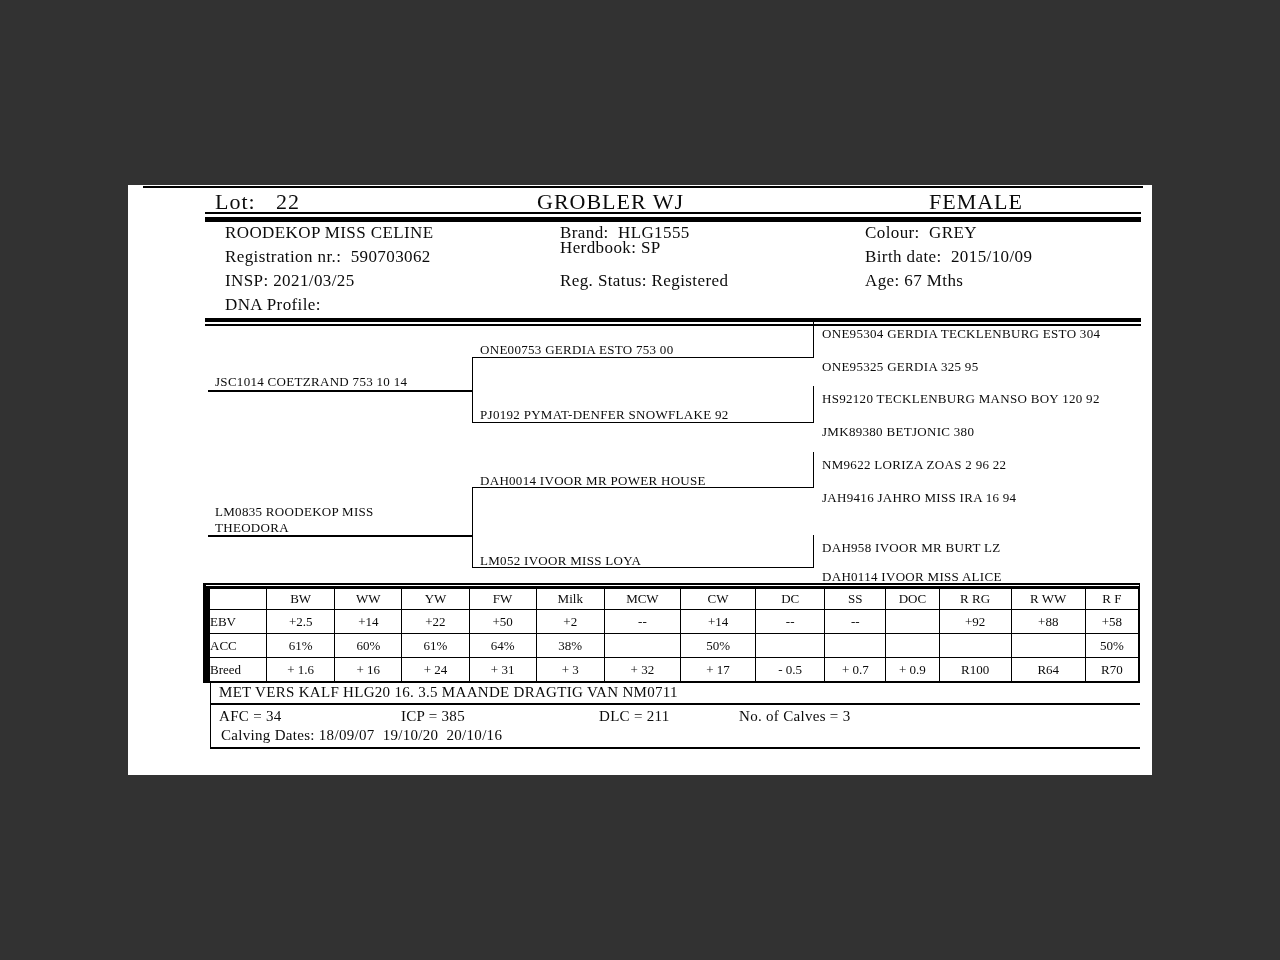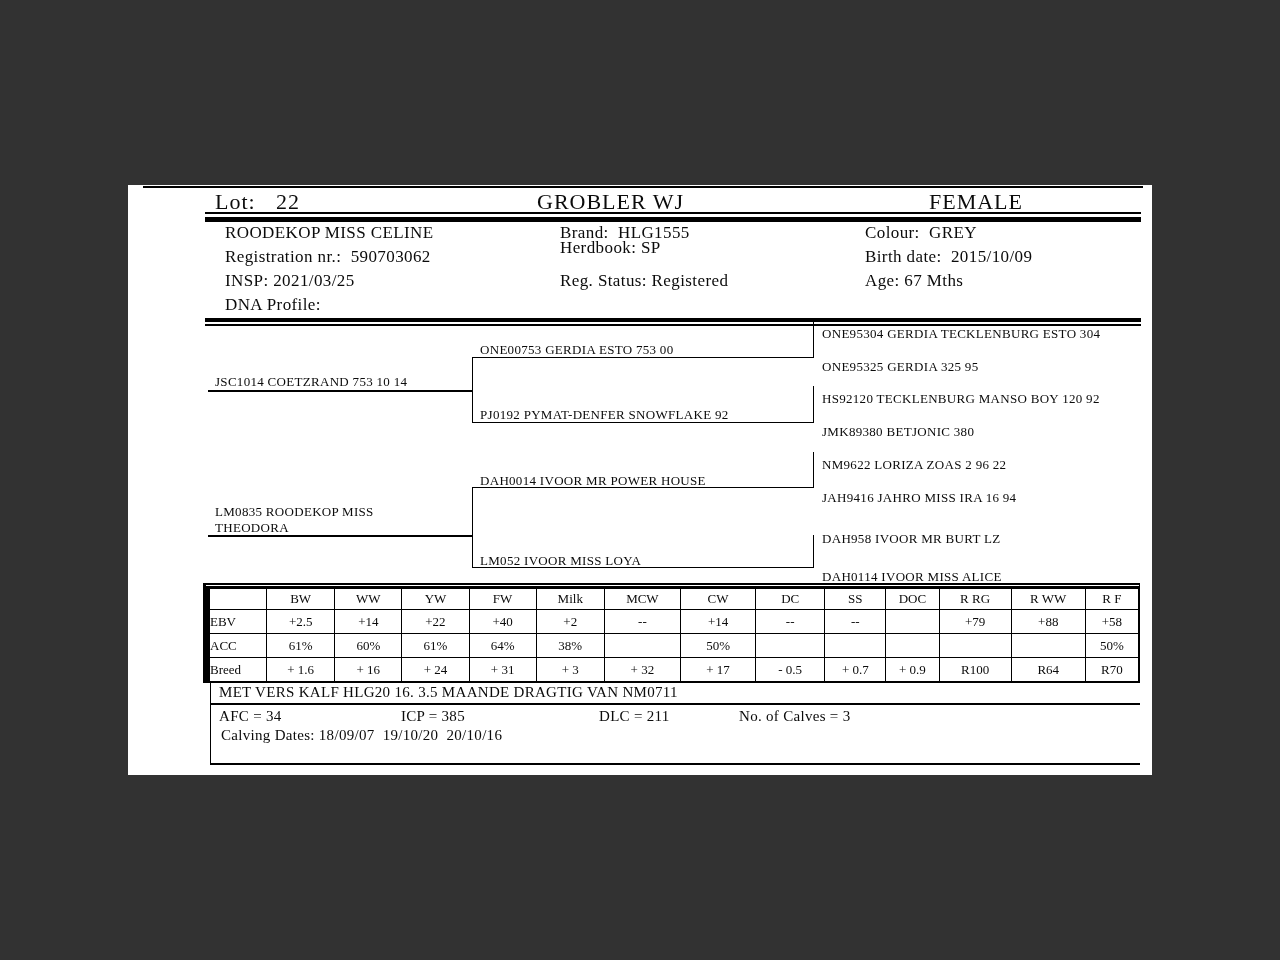--- a/index.html
+++ b/index.html
@@ -53,21 +53,21 @@
   }
   tr.head td{height:20px;}
   td.rowlabel{text-align:left;padding-left:0;}
 
   .note-block1{
     position:absolute;left:82px;top:497px;width:930px;height:23px;
     border-left:1px solid #000;border-bottom:2px solid #000;
     box-sizing:border-box;
   }
   .note-block2{
-    position:absolute;left:82px;top:520px;width:930px;height:60px;
+    position:absolute;left:82px;top:520px;width:930px;height:44px;
     border-left:1px solid #000;border-bottom:2px solid #000;
     box-sizing:border-box;
   }
   .note-text{font-size:15px;letter-spacing:0.3px;white-space:pre;}
 </style>
 </head>
 <body>
 
 <div id="page">
 
@@ -115,21 +115,21 @@
 
   <div class="vline" style="left:344px;top:172px;height:66px;"></div>
   <div class="vline" style="left:344px;top:302px;height:81px;"></div>
 
   <div class="abs ped" style="left:694px;top:141px;">ONE95304 GERDIA TECKLENBURG ESTO 304</div>
   <div class="abs ped" style="left:694px;top:174px;">ONE95325 GERDIA 325 95</div>
   <div class="abs ped" style="left:694px;top:206px;">HS92120 TECKLENBURG MANSO BOY 120 92</div>
   <div class="abs ped" style="left:694px;top:239px;">JMK89380 BETJONIC 380</div>
   <div class="abs ped" style="left:694px;top:272px;">NM9622 LORIZA ZOAS 2 96 22</div>
   <div class="abs ped" style="left:694px;top:305px;">JAH9416 JAHRO MISS IRA 16 94</div>
-  <div class="abs ped" style="left:694px;top:346px;text-align:center;">DAH958 IVOOR MR BURT LZ</div>
+  <div class="abs ped" style="left:694px;top:355px;text-align:center;">DAH958 IVOOR MR BURT LZ</div>
   <div class="abs ped" style="left:694px;top:384px;">DAH0114 IVOOR MISS ALICE</div>
 
   <div class="vline" style="left:685px;top:136px;height:37px;"></div>
   <div class="vline" style="left:685px;top:201px;height:37px;"></div>
   <div class="vline" style="left:685px;top:267px;height:36px;"></div>
   <div class="vline" style="left:685px;top:350px;height:33px;"></div>
 
   <div class="ebv-wrap">
     <table>
       <colgroup>
@@ -163,28 +163,28 @@
         <td>DOC</td>
         <td>R RG</td>
         <td>R WW</td>
         <td>R F</td>
       </tr>
       <tr>
         <td class="rowlabel">EBV</td>
         <td>+2.5</td>
         <td>+14</td>
         <td>+22</td>
-        <td>+40</td>
+        <td>+50</td>
         <td>+2</td>
         <td>--</td>
         <td>+14</td>
         <td>--</td>
         <td>--</td>
         <td></td>
-        <td>+79</td>
+        <td>+92</td>
         <td>+88</td>
         <td>+58</td>
       </tr>
       <tr>
         <td class="rowlabel">ACC</td>
         <td>61%</td>
         <td>60%</td>
         <td>61%</td>
         <td>64%</td>
         <td>38%</td>

